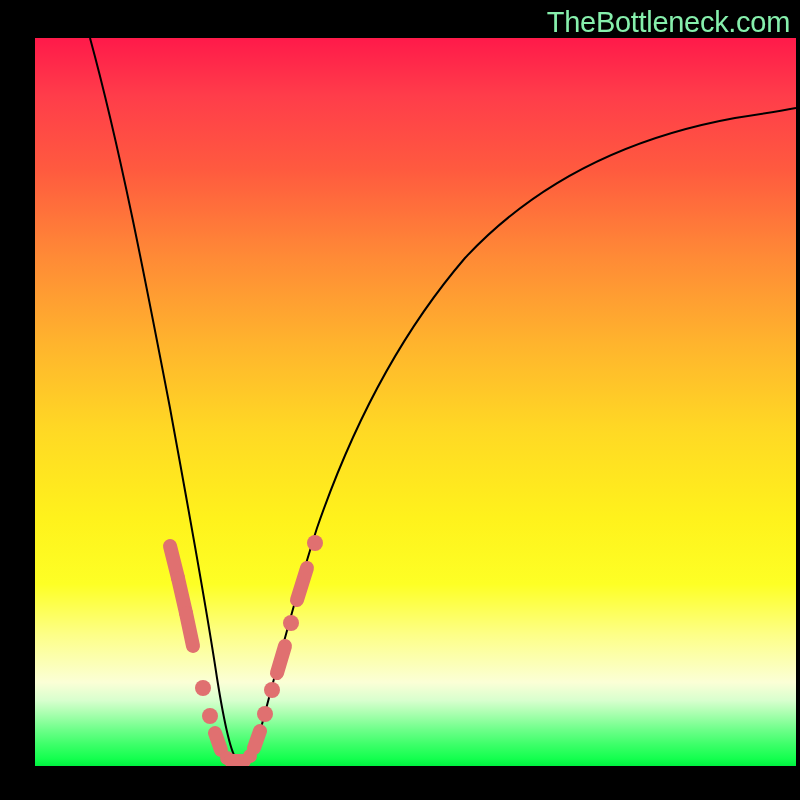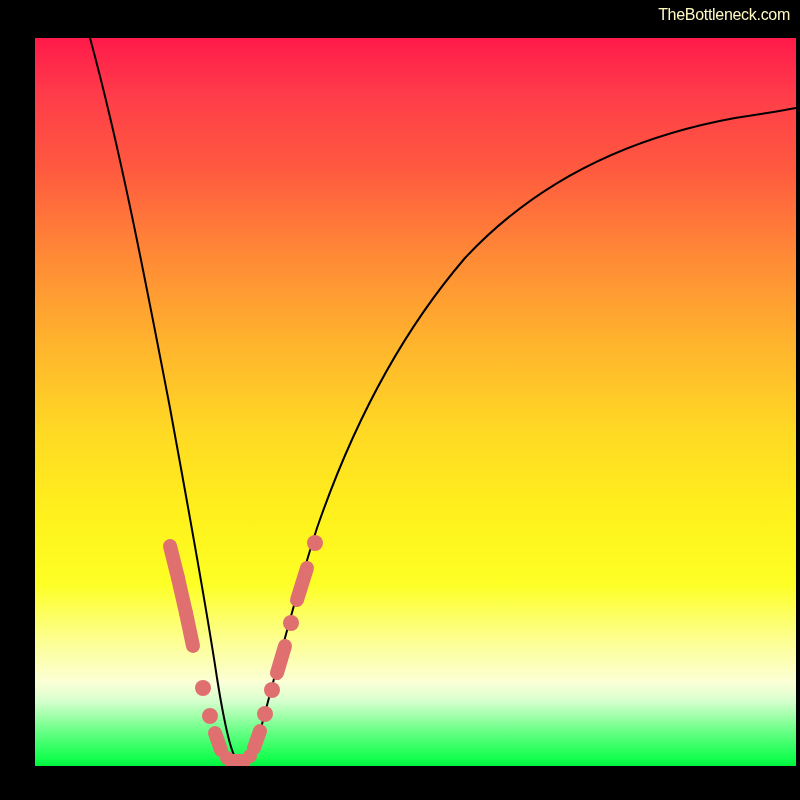--- a/index.html
+++ b/index.html
@@ -64,22 +64,22 @@
   .marker-line {
     stroke: #e07070;
     stroke-width: 14;
     stroke-linecap: round;
     fill: none;
   }
   .watermark {
     position: absolute;
     top: 6px;
     right: 10px;
-    color: #fef9c3;
-    font-size: 16px;
+    color: #86efac;
+    font-size: 29px;
     font-weight: 500;
     letter-spacing: -0.3px;
   }
 </style>
 </head>
 <body>
 
 <div class="frame">
   <div class="plot-area">
     <svg class="curve" viewBox="0 0 761 728" preserveAspectRatio="none">

